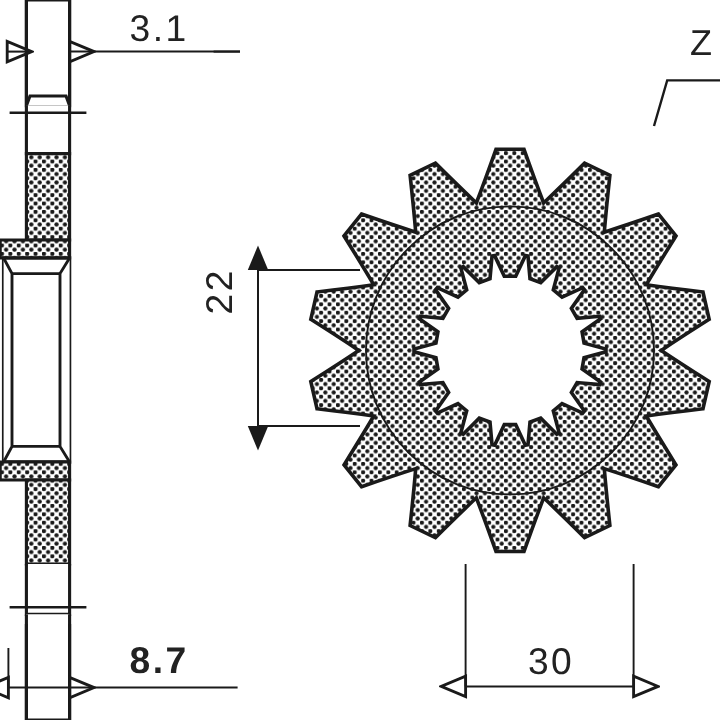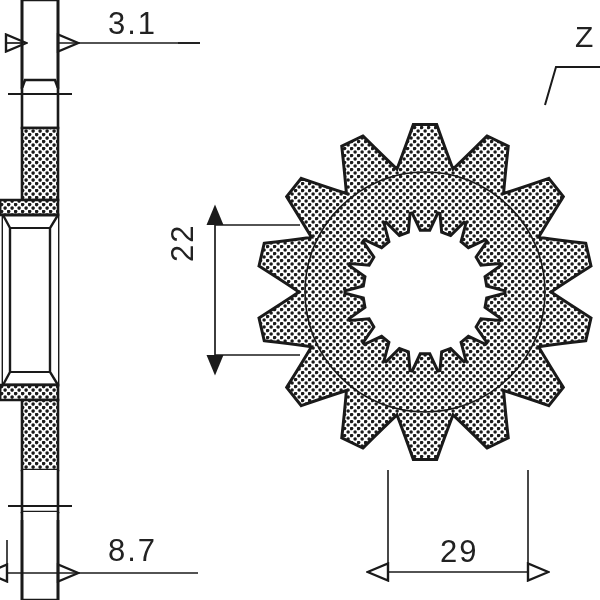--- a/index.html
+++ b/index.html
@@ -9,21 +9,21 @@
   .dimtext{
     position:absolute;
     font-family:"Liberation Sans",sans-serif;
     font-size:31px;
     letter-spacing:2px;
     color:#222222;
     white-space:nowrap;
     user-select:none;
   }
   #dim-5-8{left:108px;top:6px;}
-  #dim-8-7{left:108px;top:533px;}
+  #dim-8-7{left:108px;top:533px;font-weight:bold;}
   #dim-25{left:440px;top:534px;}
   #dim-22{left:165px;top:262px;transform:rotate(-90deg);transform-origin:left top;}
   #callout-z{left:575px;top:20px;font-size:30px;}
 </style>
 </head>
 <body>
 
 <svg id="drawing" viewBox="0 0 600 600">
   <defs>
 
@@ -134,15 +134,15 @@
     <line x1="388" y1="572" x2="528" y2="572" stroke="#1a1a1a" stroke-width="1.7" marker-start="url(#arrL)" marker-end="url(#arrR)"></line>
   </g>
 
   <g>
     <path d="M545,105 L556,67 L600,67" fill="none" stroke="#1a1a1a" stroke-width="2"></path>
   </g>
 </svg>
 
 <div class="dimtext" id="dim-5-8">3.1</div>
 <div class="dimtext" id="dim-8-7">8.7</div>
-<div class="dimtext" id="dim-25">29</div>
+<div class="dimtext" id="dim-25">30</div>
 <div class="dimtext" id="dim-22">22</div>
 <div class="dimtext" id="callout-z">Z</div>
 
 </body></html>

